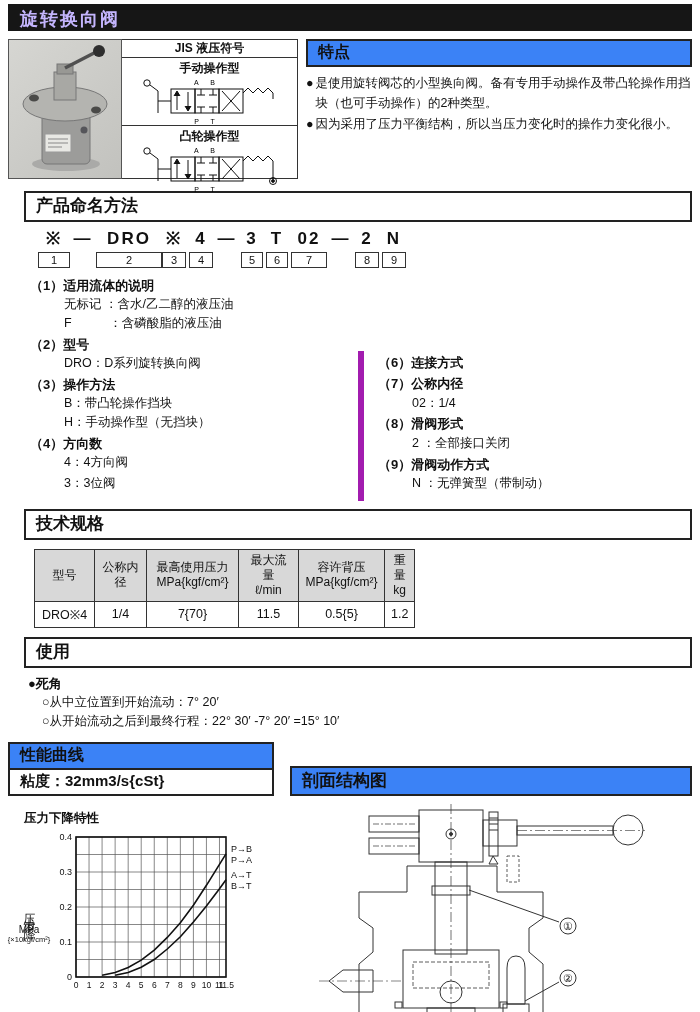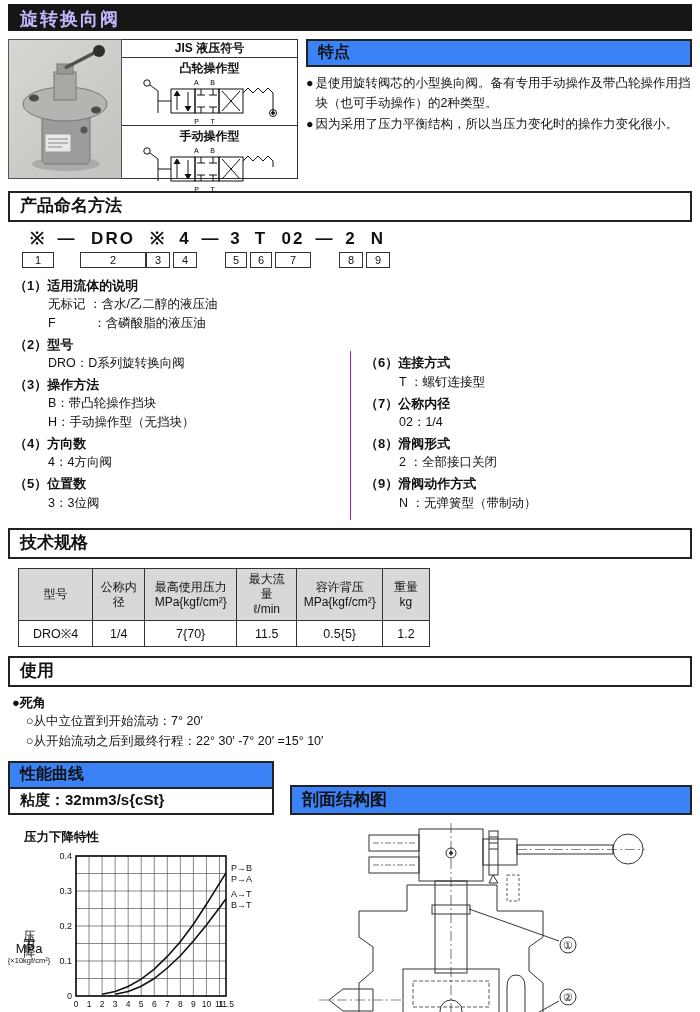--- a/index.html
+++ b/index.html
@@ -41,51 +41,51 @@
   .box-title {
     border:2px solid #222; font-weight:bold; font-size:16px;
     padding:1px 10px 2px; background:#3b82f6;
   }
   .features .box-title { width:100%; }
   .feature-list { margin-top:6px; font-size:12.5px; line-height:1.62; }
   .feature-item { display:flex; }
   .feature-item .dot { margin-right:2px; }
 
   
-  .section { margin-top:12px; }
+  .section { margin-top:12px;margin-left:16px; }
   .sec-title {
     border:2px solid #222; font-weight:bold; font-size:17px;
     padding:1px 10px 3px; width:100%;
   }
   .code-row { display:flex; margin:8px 0 4px 14px; }
   .code-cell { display:flex; flex-direction:column; align-items:center; }
   .code-text { font-weight:bold; font-size:17px; letter-spacing:2px; line-height:1.1; }
   .num-box {
     border:1px solid #333; font-size:11px; line-height:14px; height:16px;
     width:100%; text-align:center; margin-top:3px;
   }
   .num-spacer { height:16px; margin-top:3px; }
   .naming-cols { display:flex; margin-top:6px;align-items:flex-end; }
   .naming-col { width:50%; padding:2px 4px 6px 6px; }
-  .naming-col.right { border-left:1px solid #a21caf; padding-left:14px; }
+  .naming-col.right { border-left:6px solid #a21caf; padding-left:14px; }
   .n-item { margin-bottom:2px; }
   .n-head { font-weight:bold; font-size:13px; line-height:1.5; }
   .n-line { font-size:12.5px; line-height:1.5; padding-left:34px; }
 
   
   table { border-collapse:collapse; }
   .spec-table { margin:9px 0 2px 10px; }
   .spec-table th, .spec-table td {
     border:1px solid #333; text-align:center; font-size:12px;
   }
   .spec-table th {
     background:#d8d8d8; font-weight:normal; white-space:pre-line;
     padding:3px 6px; line-height:1.25;
   }
-  .spec-table td { padding:4px 14px; font-size:12.5px; }
+  .spec-table td { padding:4px 6px; font-size:12.5px; }
 
   
   .usage-body { margin:7px 0 0 4px; }
   .u-bullet { font-weight:bold; font-size:13px; }
   .u-line { font-size:12.5px; line-height:1.55; padding-left:14px; }
 
   
   .bottom-grid { display:flex; margin-top:10px; }
   .perf-col { width:266px; }
   .perf-col .box-title { width:100%; }
@@ -94,21 +94,21 @@
     padding:2px 10px 3px;
   }
   .chart-block { margin-top:14px; }
   .chart-title { font-size:12.5px; font-weight:bold; margin-left:16px; }
   .chart-area { display:flex; margin-top:2px; }
   .ylabel-col {
     width:42px; display:flex; flex-direction:column; align-items:center;
     justify-content:center; padding-top:18px;
   }
   .ylabel-v { writing-mode:vertical-rl; text-orientation:upright; font-size:12px; letter-spacing:5px; }
-  .y-unit { font-size:13px; }
+  .y-unit { font-size:10px; }
   .y-unit2 { font-size:7.5px; }
 
   .view-col { flex:1; padding-left:16px; }
   .view-col .box-title { width:100%; font-size:17px;margin-top:24px; }
   .drawing-wrap { display:flex; justify-content:center; margin-top:4px; }
 
   svg text { font-family:"Liberation Sans", sans-serif; }
 </style>
 </head>
 <body>
@@ -133,20 +133,54 @@
         <ellipse cx="86" cy="68" rx="5" ry="3.5" fill="#4a4a48"></ellipse>
         <rect x="44" y="30" width="22" height="28" fill="#a8a8a4" stroke="#777"></rect>
         <rect x="47" y="22" width="16" height="10" fill="#989894" stroke="#777"></rect>
         <line x1="55" y1="26" x2="86" y2="10" stroke="#505050" stroke-width="3.5"></line>
         <circle cx="89" cy="9" r="6" fill="#2e2e2e"></circle>
       </svg>
     </div>
 
     <div class="symbol-panel">
       <div class="symbol-header">JIS 液压符号</div>
+
+      <div class="symbol-cell">
+        <div class="symbol-label">手动操作型</div>
+        <svg width="160" height="48" viewBox="0 0 160 48">
+          <text x="77" y="8" font-size="7" text-anchor="middle" letter-spacing="5">A B</text>
+          <text x="77" y="47" font-size="7" text-anchor="middle" letter-spacing="5">P T</text>
+          <g stroke="#111" fill="none" stroke-width="1">
+            <rect x="41" y="12" width="24" height="24"></rect>
+            <rect x="65" y="12" width="24" height="24"></rect>
+            <rect x="89" y="12" width="24" height="24"></rect>
+            <line x1="47" y1="15" x2="47" y2="33"></line>
+              <path d="M44,19 L47,14 L50,19" fill="#111"></path>
+            <line x1="58" y1="15" x2="58" y2="33"></line>
+              <path d="M55,29 L58,34 L61,29" fill="#111"></path>
+            <line x1="71" y1="12" x2="71" y2="18"></line>
+              <line x1="67" y1="18" x2="75" y2="18"></line>
+            <line x1="83" y1="12" x2="83" y2="18"></line>
+              <line x1="79" y1="18" x2="87" y2="18"></line>
+            <line x1="71" y1="36" x2="71" y2="30"></line>
+              <line x1="67" y1="30" x2="75" y2="30"></line>
+            <line x1="83" y1="36" x2="83" y2="30"></line>
+              <line x1="79" y1="30" x2="87" y2="30"></line>
+            <line x1="92" y1="14" x2="110" y2="34"></line>
+              <line x1="110" y1="14" x2="92" y2="34"></line>
+            <line x1="41" y1="24" x2="28" y2="24"></line>
+              <line x1="28" y1="24" x2="28" y2="36"></line>
+              <line x1="28" y1="14" x2="20" y2="8"></line>
+            <circle cx="17" cy="6" r="3.2"></circle>
+            <line x1="28" y1="14" x2="28" y2="24"></line>
+            <polyline points="113,16 118,11 123,16 128,11 133,16 138,11 143,16"></polyline>
+            <line x1="143" y1="16" x2="143" y2="22"></line>
+          </g>
+        </svg>
+      </div>
 
       <div class="symbol-cell">
         <div class="symbol-label">凸轮操作型</div>
         <svg width="160" height="48" viewBox="0 0 160 48">
           <text x="77" y="8" font-size="7" text-anchor="middle" letter-spacing="5">A B</text>
           <text x="77" y="47" font-size="7" text-anchor="middle" letter-spacing="5">P T</text>
           <g stroke="#111" fill="none" stroke-width="1">
             <rect x="41" y="12" width="24" height="24"></rect>
             <rect x="65" y="12" width="24" height="24"></rect>
             <rect x="89" y="12" width="24" height="24"></rect>
@@ -169,54 +203,20 @@
               <line x1="28" y1="14" x2="20" y2="8"></line>
             <circle cx="17" cy="6" r="3.2"></circle>
             <line x1="28" y1="14" x2="28" y2="24"></line>
             <polyline points="113,16 118,11 123,16 128,11 133,16 138,11 143,16"></polyline>
             <line x1="143" y1="16" x2="143" y2="34"></line>
             <circle cx="143" cy="36" r="3.5"></circle>
               <circle cx="143" cy="36" r="1.4" fill="#111"></circle>
           </g>
         </svg>
       </div>
-
-      <div class="symbol-cell">
-        <div class="symbol-label">手动操作型</div>
-        <svg width="160" height="48" viewBox="0 0 160 48">
-          <text x="77" y="8" font-size="7" text-anchor="middle" letter-spacing="5">A B</text>
-          <text x="77" y="47" font-size="7" text-anchor="middle" letter-spacing="5">P T</text>
-          <g stroke="#111" fill="none" stroke-width="1">
-            <rect x="41" y="12" width="24" height="24"></rect>
-            <rect x="65" y="12" width="24" height="24"></rect>
-            <rect x="89" y="12" width="24" height="24"></rect>
-            <line x1="47" y1="15" x2="47" y2="33"></line>
-              <path d="M44,19 L47,14 L50,19" fill="#111"></path>
-            <line x1="58" y1="15" x2="58" y2="33"></line>
-              <path d="M55,29 L58,34 L61,29" fill="#111"></path>
-            <line x1="71" y1="12" x2="71" y2="18"></line>
-              <line x1="67" y1="18" x2="75" y2="18"></line>
-            <line x1="83" y1="12" x2="83" y2="18"></line>
-              <line x1="79" y1="18" x2="87" y2="18"></line>
-            <line x1="71" y1="36" x2="71" y2="30"></line>
-              <line x1="67" y1="30" x2="75" y2="30"></line>
-            <line x1="83" y1="36" x2="83" y2="30"></line>
-              <line x1="79" y1="30" x2="87" y2="30"></line>
-            <line x1="92" y1="14" x2="110" y2="34"></line>
-              <line x1="110" y1="14" x2="92" y2="34"></line>
-            <line x1="41" y1="24" x2="28" y2="24"></line>
-              <line x1="28" y1="24" x2="28" y2="36"></line>
-              <line x1="28" y1="14" x2="20" y2="8"></line>
-            <circle cx="17" cy="6" r="3.2"></circle>
-            <line x1="28" y1="14" x2="28" y2="24"></line>
-            <polyline points="113,16 118,11 123,16 128,11 133,16 138,11 143,16"></polyline>
-            <line x1="143" y1="16" x2="143" y2="22"></line>
-          </g>
-        </svg>
-      </div>
     </div>
 
     <div class="features">
       <div class="box-title">特点</div>
       <div class="feature-list">
         <div class="feature-item">
           <span class="dot">●</span>
           <span>是使用旋转阀芯的小型换向阀。备有专用手动操作及带凸轮操作用挡块（也可手动操作）的2种类型。</span>
         </div>
         <div class="feature-item">
@@ -295,29 +295,27 @@
         <div class="n-item">
           <div class="n-head"><span>（3）</span><span>操作方法</span></div>
           <div class="n-line">B：带凸轮操作挡块</div>
           <div class="n-line">H：手动操作型（无挡块）</div>
         </div>
         <div class="n-item">
           <div class="n-head"><span>（4）</span><span>方向数</span></div>
           <div class="n-line">4：4方向阀</div>
         </div>
         <div class="n-item">
-          <div class="n-head"><span>（5）</span><span>位置数</span></div>
           <div class="n-line">3：3位阀</div>
         </div>
       </div>
 
       <div class="naming-col right">
         <div class="n-item">
           <div class="n-head"><span>（6）</span><span>连接方式</span></div>
-          <div class="n-line">T ：螺钉连接型</div>
         </div>
         <div class="n-item">
           <div class="n-head"><span>（7）</span><span>公称内径</span></div>
           <div class="n-line">02：1/4</div>
         </div>
         <div class="n-item">
           <div class="n-head"><span>（8）</span><span>滑阀形式</span></div>
           <div class="n-line">2 ：全部接口关闭</div>
         </div>
         <div class="n-item">

